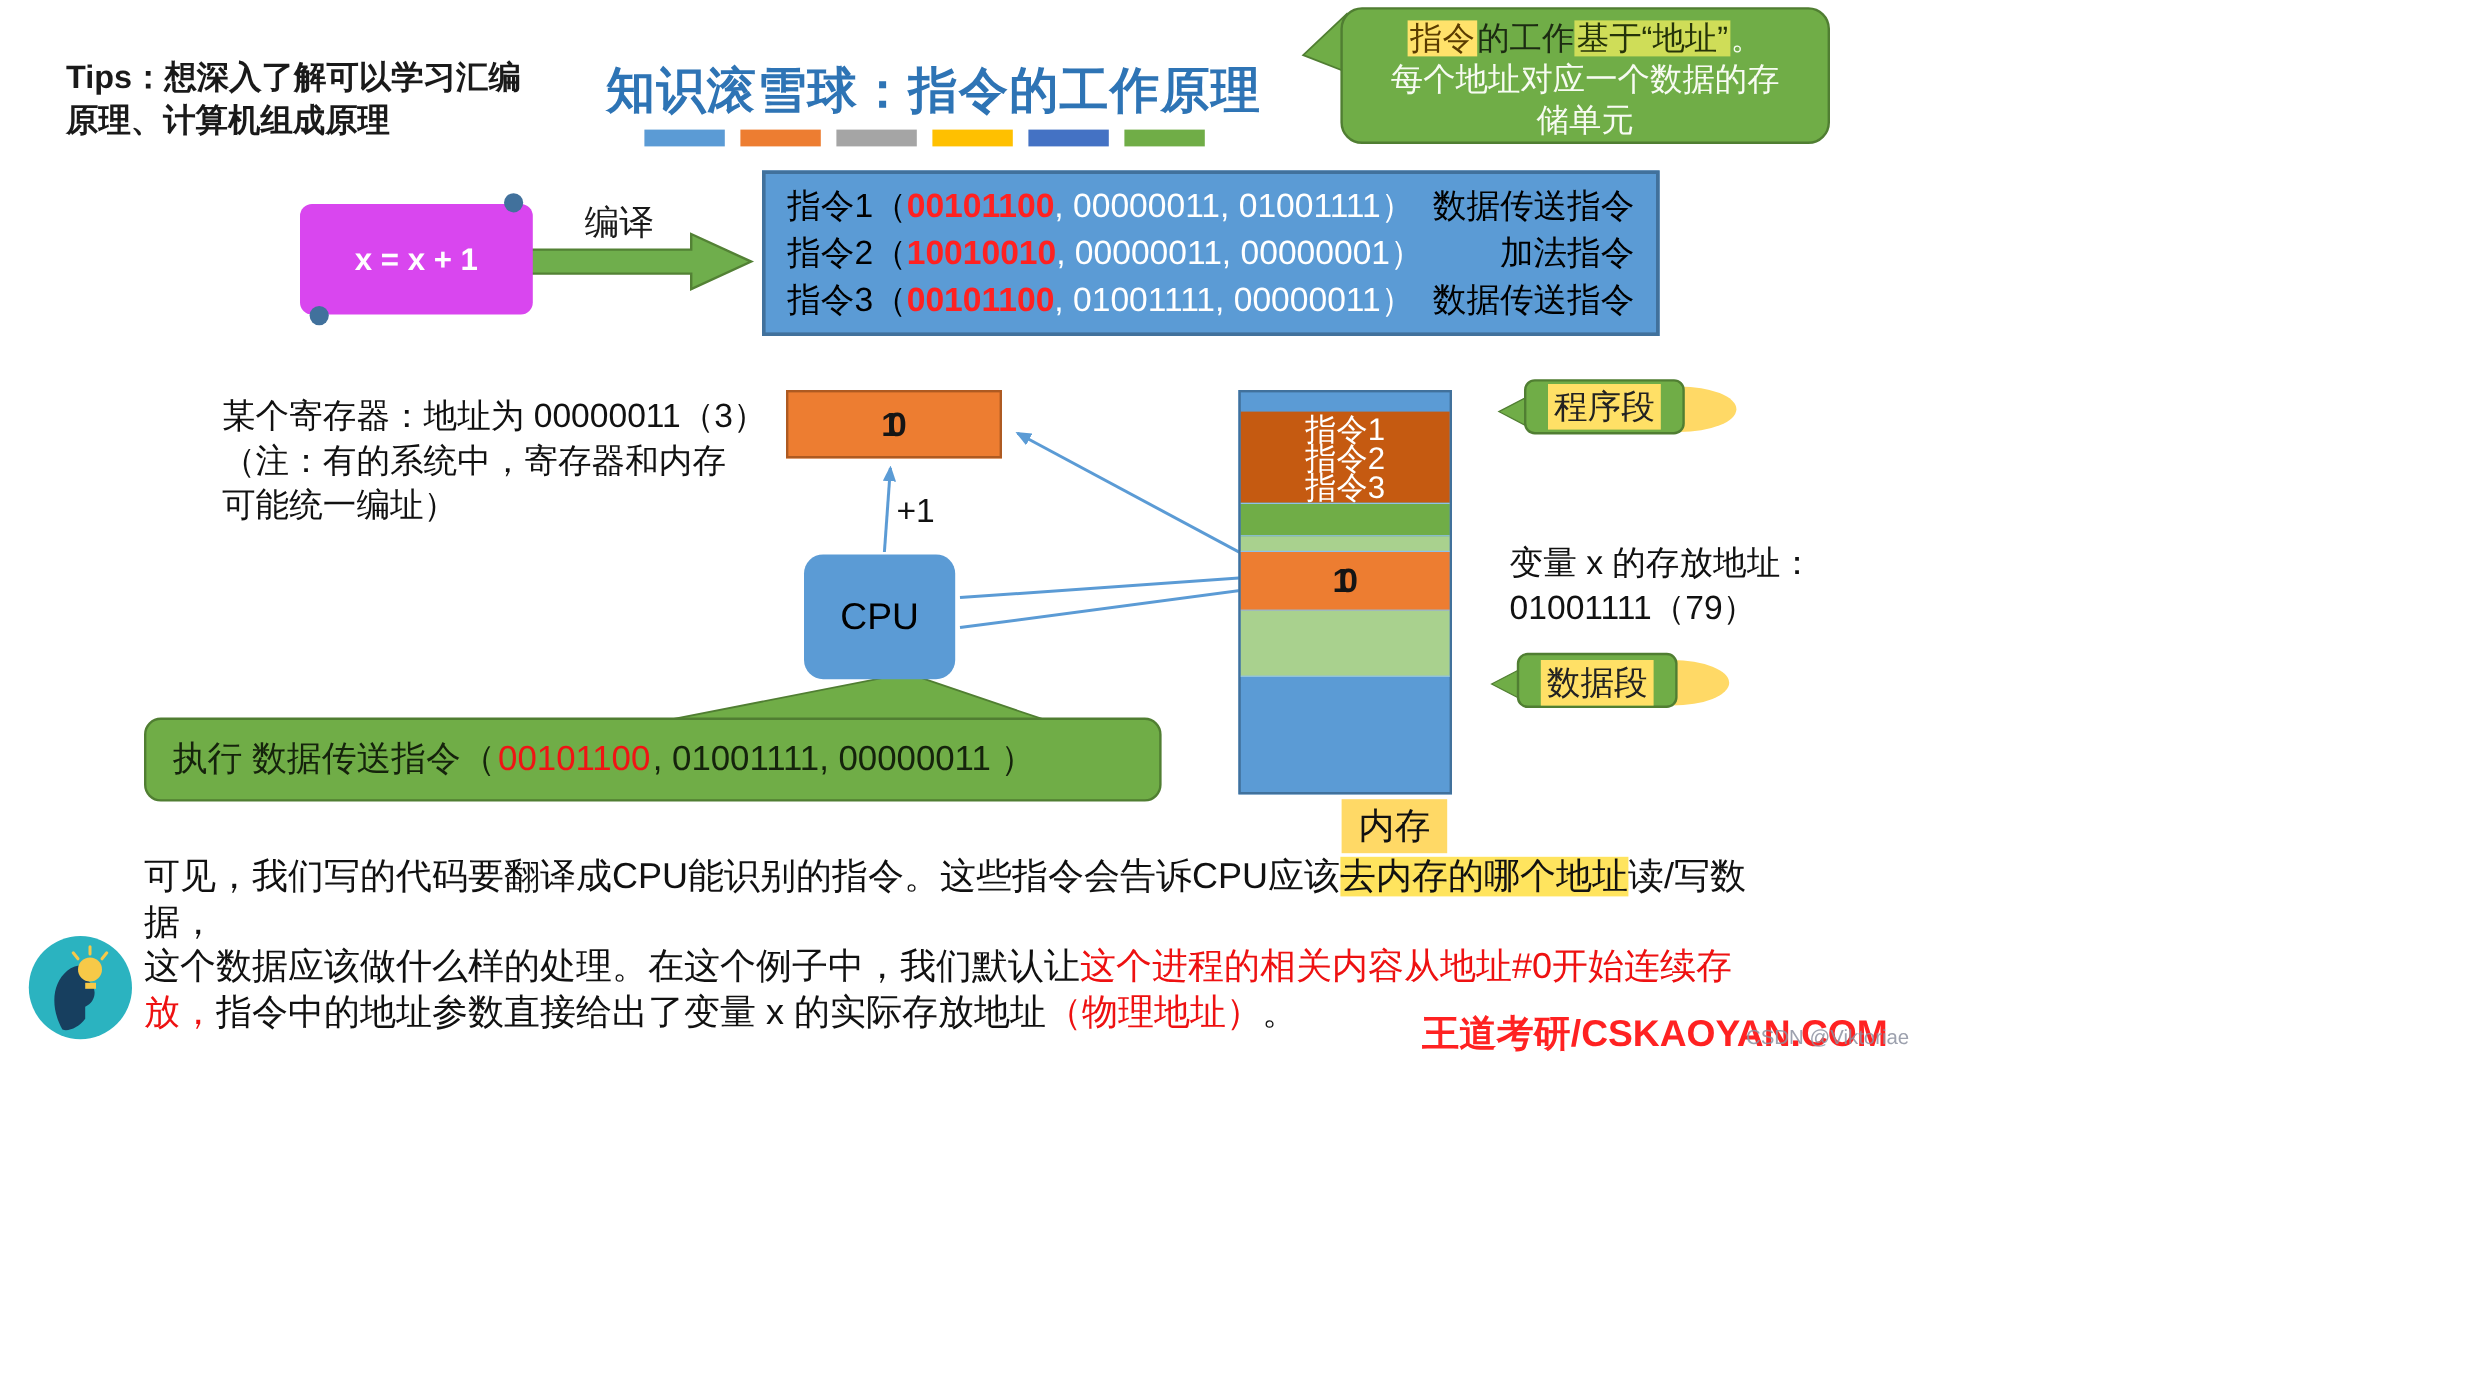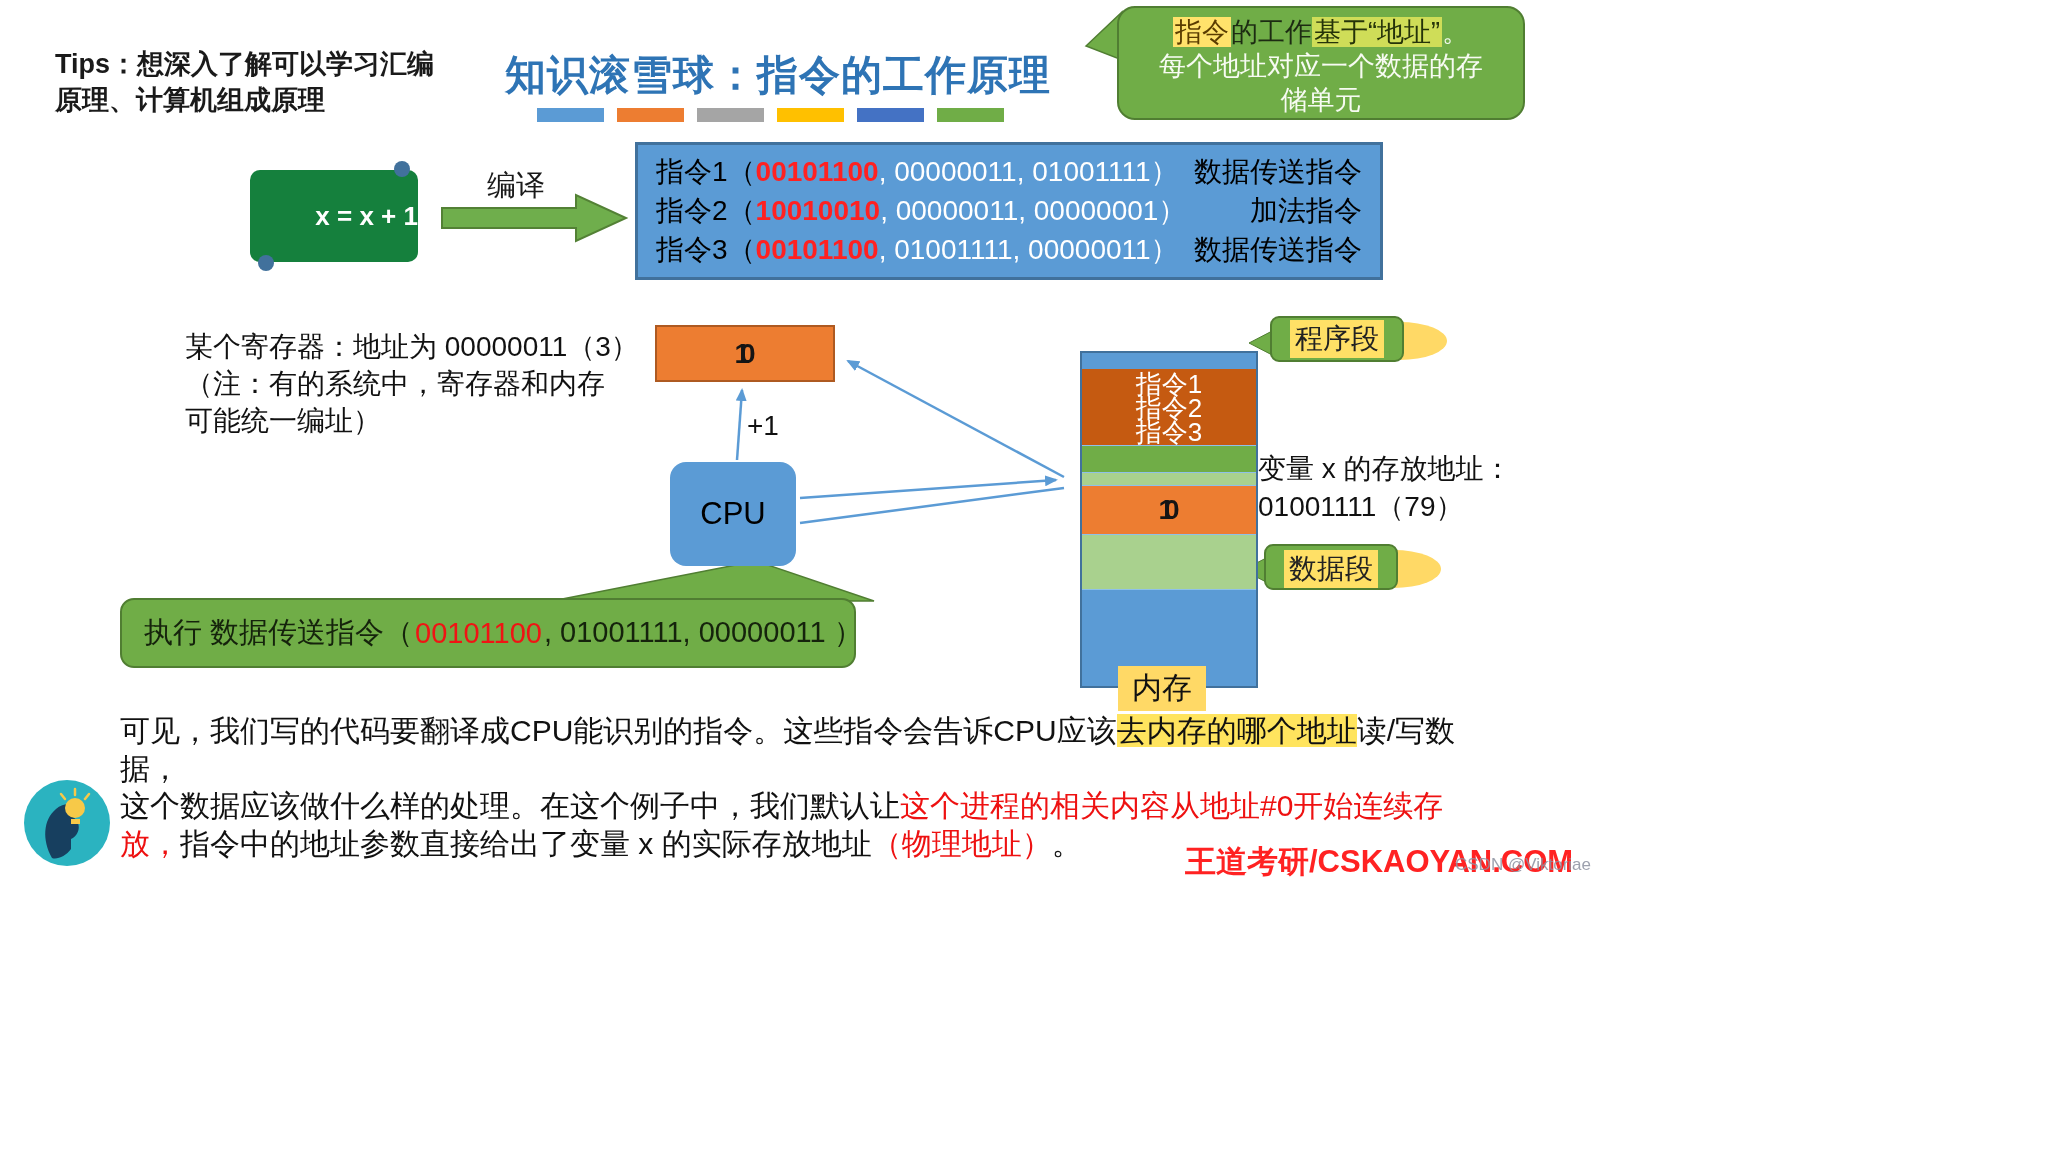--- a/index.html
+++ b/index.html
@@ -15,22 +15,22 @@
 
   
   .addr-bubble{left:1117px;top:6px;width:408px;height:114px;background:#70AD47;border:2px solid #507E32;
                border-radius:18px;box-sizing:border-box;padding:7px 12px;font-size:27px;line-height:34px;text-align:center;}
   .addr-bubble .white{color:#f7fbf2;}
   .addr-bubble .dark{color:#1c2b12;}
   .hl-y{background:#FFE26B;color:#5a3c00;padding:0 2px;}
   .hl-g{background:#CFDD58;color:#253309;padding:0 2px;}
 
   
-  .scroll{left:250px;top:170px;width:168px;height:92px;background:#15803d;border-radius:10px;
-          display:flex;align-items:center;justify-content:flex-end;color:#fff;font-size:26px;font-weight:700;}
+  .scroll{left:250px;top:170px;width:194px;height:92px;background:#d946ef;border-radius:10px;
+          display:flex;align-items:center;justify-content:center;color:#fff;font-size:26px;font-weight:700;}
   .scroll::before{content:"";position:absolute;right:8px;top:-9px;width:16px;height:16px;border-radius:50%;background:#41719C;}
   .scroll::after{content:"";position:absolute;left:8px;bottom:-9px;width:16px;height:16px;border-radius:50%;background:#41719C;}
   .compile-label{left:487px;top:166px;font-size:29px;color:#1a1a1a;}
 
   
   .instr-box{left:635px;top:142px;width:748px;height:138px;background:#5B9BD5;border:3px solid #41719C;
              box-sizing:border-box;padding:8px 18px;display:flex;flex-direction:column;justify-content:space-around;}
   .instr-row{display:flex;justify-content:space-between;font-size:28px;white-space:nowrap;}
   .ilabel,.itype{color:#000000;}
   .iop{color:#FF2121;font-weight:600;}
@@ -40,22 +40,22 @@
   .reg-note{left:185px;top:328px;font-size:28px;line-height:37px;color:#111;}
   .reg-box{left:655px;top:325px;width:180px;height:57px;background:#ED7D31;border:2px solid #AE5A21;
            box-sizing:border-box;display:flex;align-items:center;justify-content:center;
            font-size:28px;font-weight:700;color:#151515;}
   .ov-old{margin-left:-10px;}
   .plus-one{left:747px;top:410px;font-size:28px;color:#111;}
   .cpu-box{left:670px;top:462px;width:126px;height:104px;background:#5B9BD5;border-radius:16px;
            display:flex;align-items:center;justify-content:center;color:#000000;font-size:31px;}
 
   
-  .memory{left:1080px;top:325px;width:178px;height:337px;background:#5B9BD5;border:2px solid #41719C;
-          box-sizing:border-box;display:flex;flex-direction:column;margin-top:26px;}
+  .memory{left:1032px;top:325px;width:178px;height:337px;background:#5B9BD5;border:2px solid #41719C;
+          box-sizing:border-box;display:flex;flex-direction:column;}
   .mem-strip{height:16px;}
   .mem-program{height:76px;background:#C55A11;color:#fff;font-size:26px;line-height:24px;text-align:center;
                padding-top:3px;box-sizing:border-box;overflow:hidden;}
   .mem-greenbar{height:26px;background:#70AD47;border-top:1px solid #8fc1e9;border-bottom:1px solid #8fc1e9;}
   .mem-lightthin{height:12px;background:#A9D18E;border-bottom:1px solid #8fc1e9;}
   .mem-data{height:48px;background:#ED7D31;display:flex;align-items:center;justify-content:center;
             font-size:28px;font-weight:700;color:#151515;border-bottom:1px solid #8fc1e9;}
   .mem-lightbig{height:54px;background:#A9D18E;border-bottom:1px solid #8fc1e9;}
   .mem-rest{flex:1;}
   .mem-label{left:1118px;top:666px;background:#FFD966;padding:2px 14px;font-size:30px;color:#111;}
@@ -66,21 +66,21 @@
   .data-ellipse{left:1346px;top:550px;}
   .seg-bubble{width:134px;height:46px;background:#70AD47;border:2.5px solid #507E32;border-radius:9px;
               box-sizing:border-box;display:flex;align-items:center;justify-content:center;}
   .prog-bubble{left:1270px;top:316px;}
   .data-bubble{left:1264px;top:544px;align-items:flex-end;}
   .seg-text{background:#FFE066;color:#222;font-size:28px;padding:0 5px;}
 
   .varx{left:1258px;top:450px;font-size:28px;line-height:38px;color:#111;}
 
   
-  .exec-bubble{left:120px;top:598px;width:736px;height:70px;background:#70AD47;border:2px solid #507E32;
+  .exec-bubble{left:120px;top:598px;width:848px;height:70px;background:#70AD47;border:2px solid #507E32;
                border-radius:14px;box-sizing:border-box;display:flex;align-items:center;padding-left:22px;
                font-size:29px;color:#15230c;white-space:nowrap;}
   .exec-bubble .red{color:#F01414;margin:0 2px;}
 
   
   .paragraph{left:120px;top:712px;width:1380px;font-size:30px;line-height:37.5px;color:#111;}
   .paragraph .hl{background:#FFE45E;}
   .paragraph .red{color:#EE1111;}
   .paragraph .bold{font-weight:700;}
 

